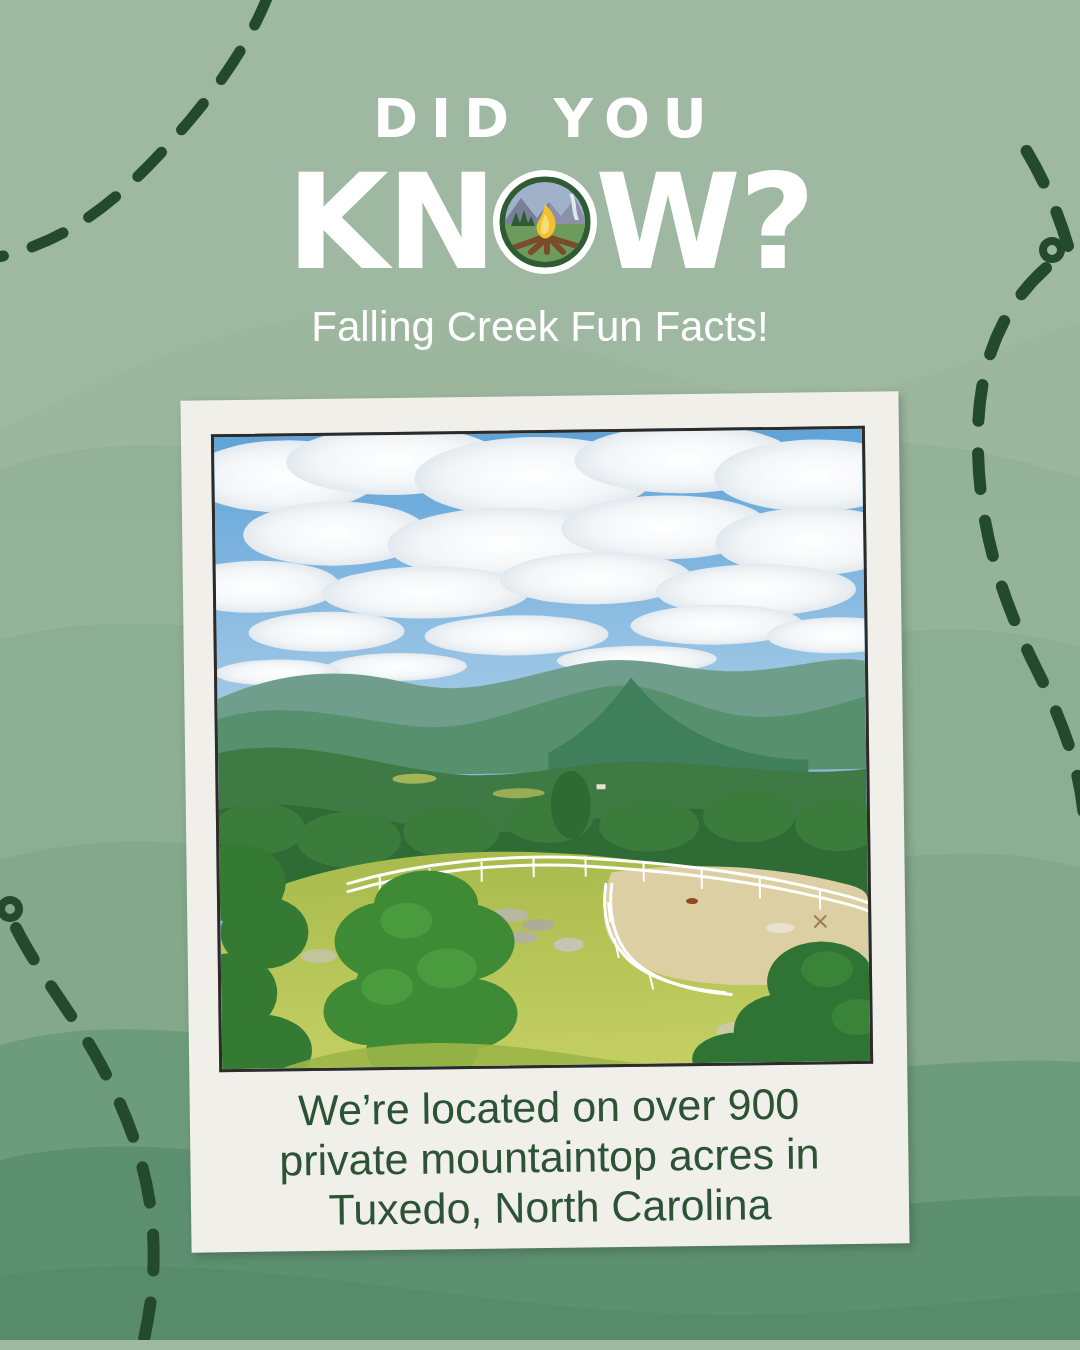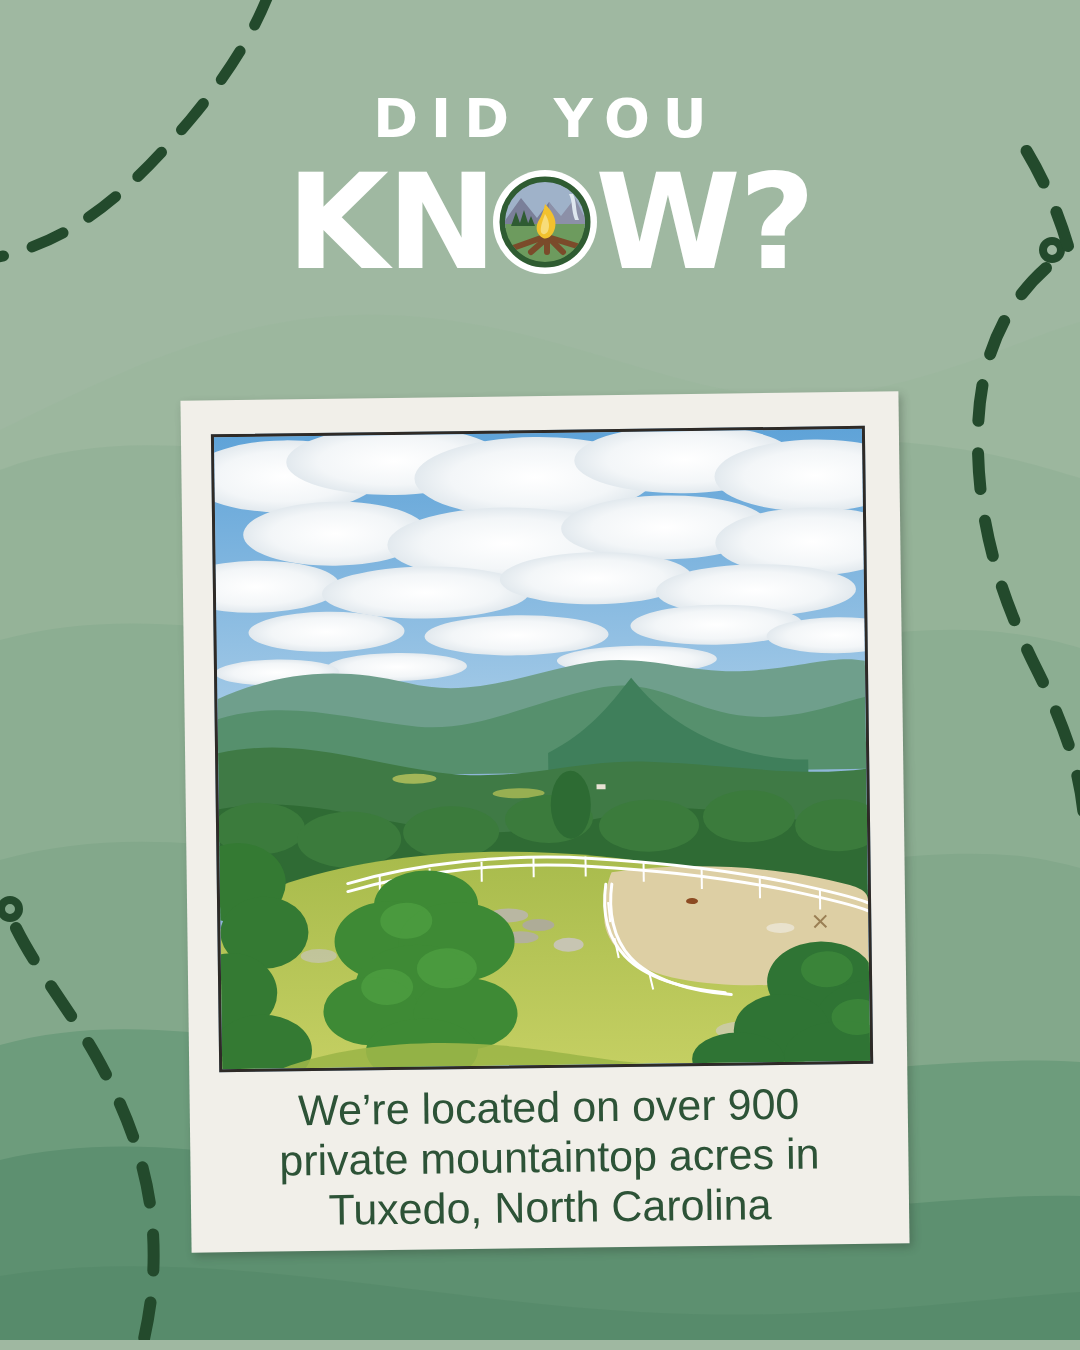--- a/index.html
+++ b/index.html
@@ -129,20 +129,21 @@
             <path d="M54,36 C62,44 66,52 64,60 C62,68 56,72 52,70 C46,67 44,60 47,54 C49,50 52,46 54,36 Z" fill="#f2c12e"></path>
             <path d="M54,46 C58,52 59,58 57,63 C55,67 51,67 50,64 C49,60 51,54 54,46 Z" fill="#f7dc7a"></path>
           </g>
           <circle cx="54" cy="54" r="43" fill="none" stroke="#2f5c32" stroke-width="5"></circle>
         </svg>
       </span>
 
       <span class="know-txt right">W?</span>
     </div>
 
+    <p class="subtitle">Falling Creek Fun Facts!</p>
   </div>
 
   <div class="polaroid">
 
     <div class="photo-frame">
       <svg viewBox="0 0 648 632" preserveAspectRatio="xMidYMid slice">
         <defs>
           <linearGradient id="skyG" x1="0" y1="0" x2="0" y2="1">
             <stop offset="0%" stop-color="#5fa3d8"></stop>
             <stop offset="100%" stop-color="#a9cde8"></stop>

